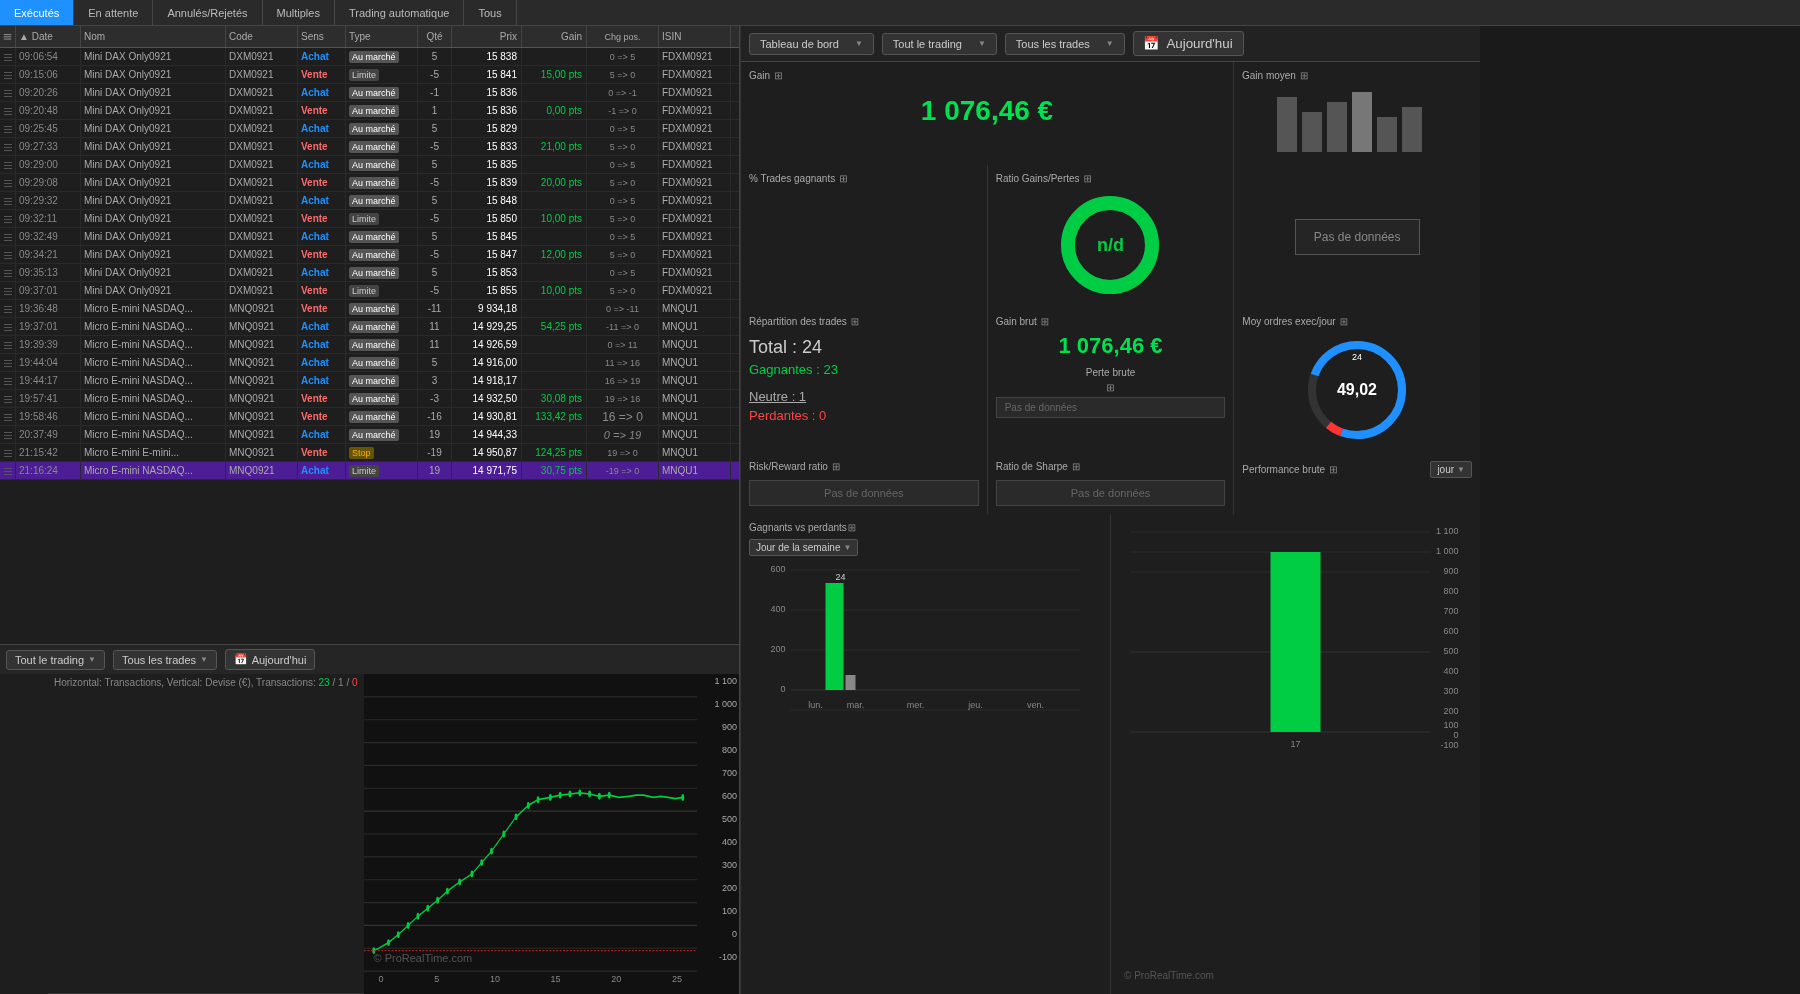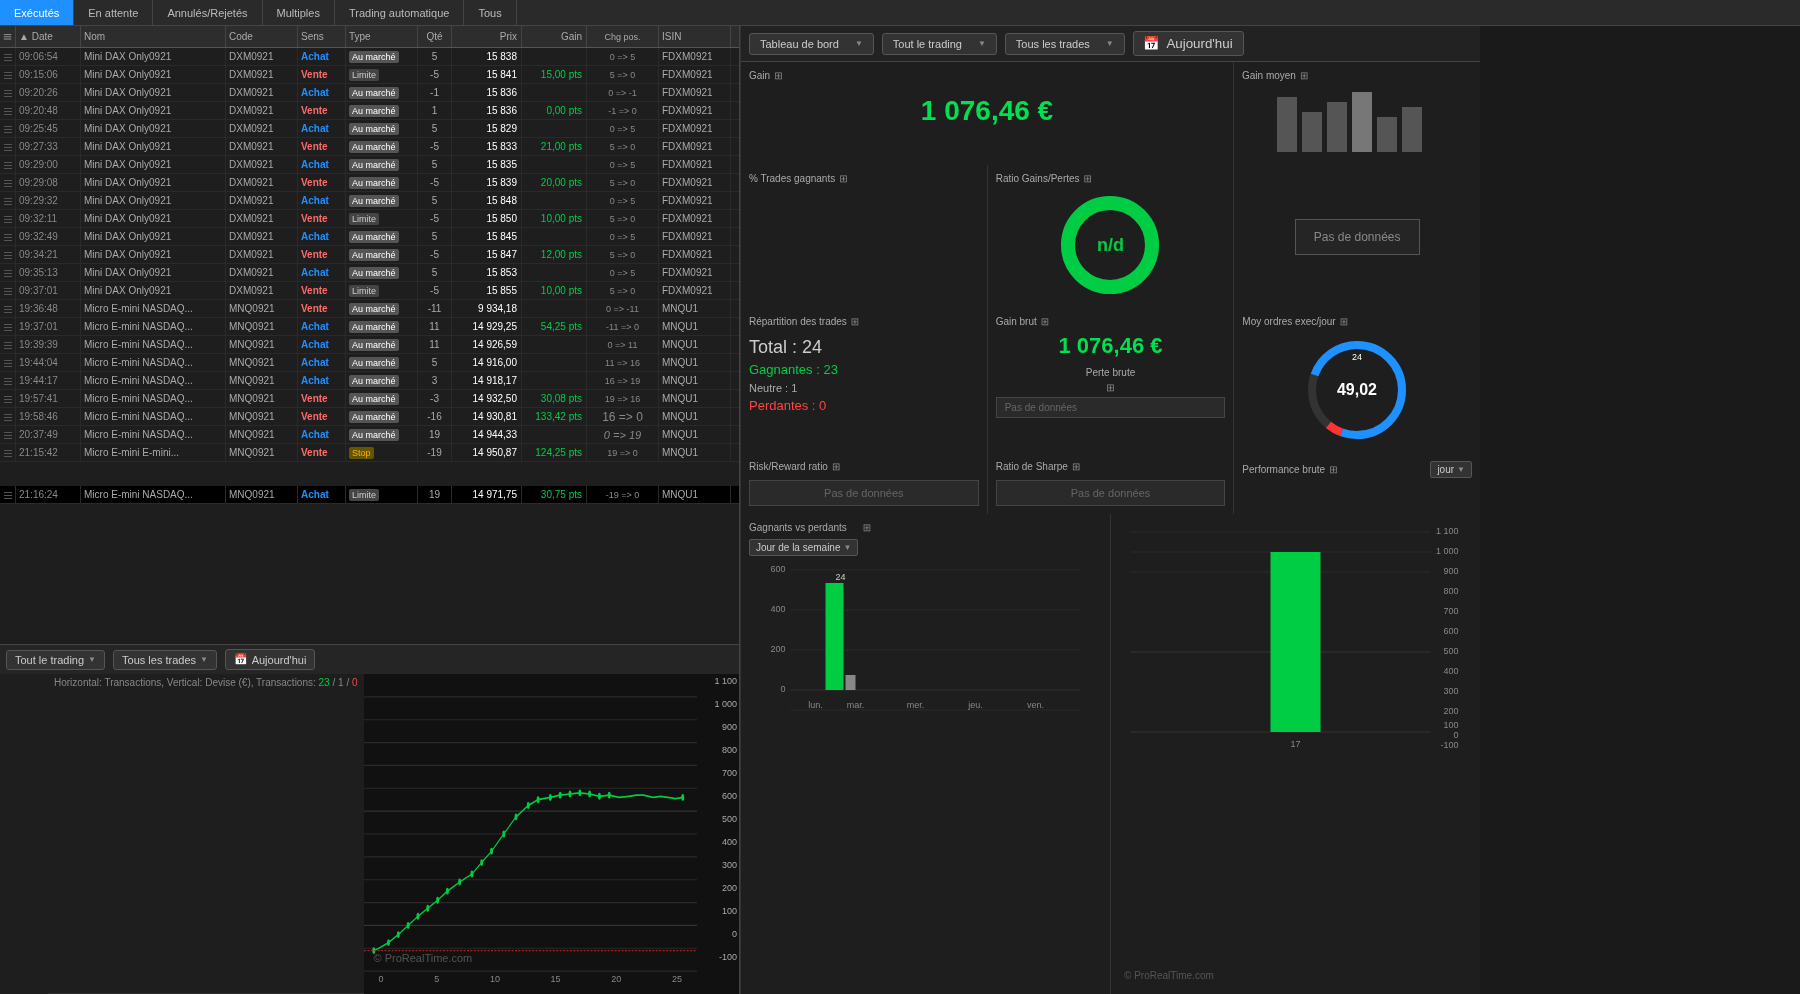--- a/index.html
+++ b/index.html
@@ -27,21 +27,21 @@
     .col-type { width: 72px; }
     .col-qte { width: 34px; justify-content: center; }
     .col-prix { width: 70px; justify-content: right; }
     .col-gain { width: 65px; justify-content: right; }
     .col-chgpos { width: 72px; justify-content: center; }
     .col-isin { width: 72px; }
 
     
     .trades-body { overflow-y: auto; flex: 1; }
     .trade-row { display: flex; align-items: center; height: 18px; border-bottom: 1px solid #2a2a2a; }
-    .trade-row.selected { background: #000000; margin-top: 24px; }
+    .trade-row.selected { background: #4c1d95; }
     .trade-row .th { background: transparent; border-right: 1px solid #2a2a2a; }
     .trade-row .col-date { color: #888; font-size: 10px; }
     .trade-row .col-prix { color: #fff; }
     .trade-row .col-gain.positive { color: #00cc44; }
     .sens-achat { color: #1e90ff; font-weight: bold; font-size: 10px; }
     .sens-vente { color: #ff6b6b; font-weight: bold; font-size: 10px; }
     .type-marche { background: #555; color: #fff; padding: 1px 3px; border-radius: 2px; font-size: 9px; }
     .type-limite { background: #444; color: #ccc; padding: 1px 3px; border-radius: 2px; font-size: 9px; }
     .type-stop { background: #665500; color: #ffaa00; padding: 1px 3px; border-radius: 2px; font-size: 9px; }
     .col-chgpos { font-size: 9px; color: #aaa; }
@@ -83,21 +83,21 @@
     .perte-brute-title { color: #aaa; font-size: 10px; display: flex; align-items: center; gap: 4px; margin-bottom: 4px; flex-direction: column; }
 
     
     .gauge-box { background: #1e1e1e; padding: 8px; display: flex; flex-direction: column; align-items: center; }
     .gauge-title { color: #aaa; font-size: 10px; align-self: flex-start; margin-bottom: 4px; display: flex; align-items: center; gap: 4px; }
 
     
     .small-stat-box { background: #1e1e1e; padding: 8px; }
     .small-stat-title { color: #aaa; font-size: 10px; display: flex; align-items: center; gap: 4px; margin-bottom: 6px; }
     .chart-box { background: #1e1e1e; padding: 8px; position: relative; }
-    .chart-box-title { color: #aaa; font-size: 10px; display: flex; align-items: center; gap: 16px; margin-bottom: 6px; }
+    .chart-box-title { color: #aaa; font-size: 10px; display: flex; align-items: center; gap: 1px; margin-bottom: 6px; }
 
     
     svg { display: block; }
 
     
     ::-webkit-scrollbar { width: 6px; }
     ::-webkit-scrollbar-track { background: #1a1a1a; }
     ::-webkit-scrollbar-thumb { background: #444; border-radius: 3px; }
 
     .icon-arrow { font-size: 8px; color: #888; }
@@ -924,21 +924,21 @@
 
     <div style="display:grid; grid-template-columns:1fr 1fr 1fr; gap:1px; background:#333; flex-shrink:0;">
 
       <div class="stat-box">
         <div class="dist-title">
           <span>Répartition des trades</span>
           <span class="stat-expand">⊞</span>
         </div>
         <div class="dist-stat dist-total" style="margin-top:10px; font-size:18px;">Total : 24</div>
         <div class="dist-stat dist-gagnantes" style="font-size:13px; margin-top:4px;">Gagnantes : 23</div>
-        <div class="dist-stat dist-neutre" style="font-size:11px; margin-top:5px;">Neutre : 1</div>
+        <div class="dist-stat dist-neutre" style="font-size:13px; margin-top:12px;text-decoration:underline;">Neutre : 1</div>
         <div class="dist-stat dist-perdantes" style="font-size:13px; margin-top:4px;">Perdantes : 0</div>
       </div>
 
       <div class="stat-box">
         <div class="gain-brut-title">
           <span>Gain brut</span>
           <span class="stat-expand">⊞</span>
         </div>
         <div class="gain-brut-value">1 076,46 €</div>
         <div class="perte-brute-title">

